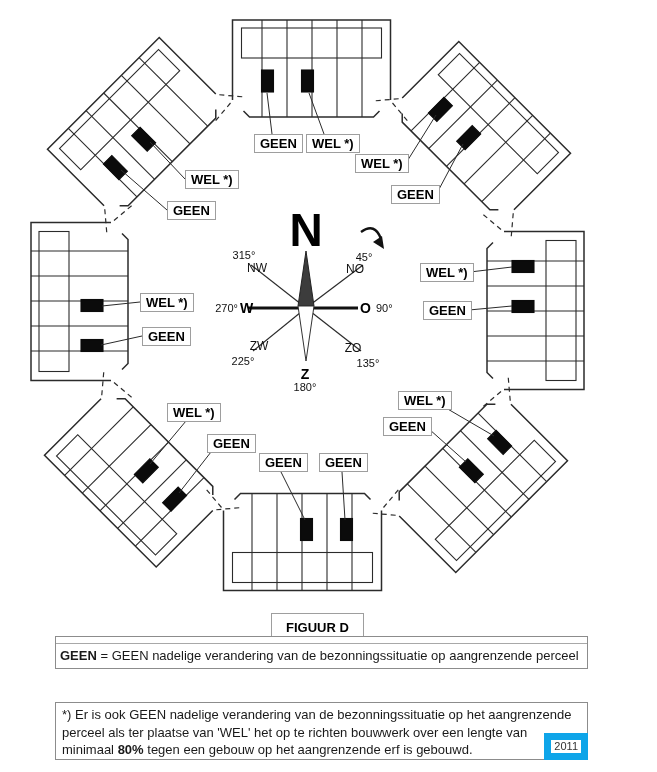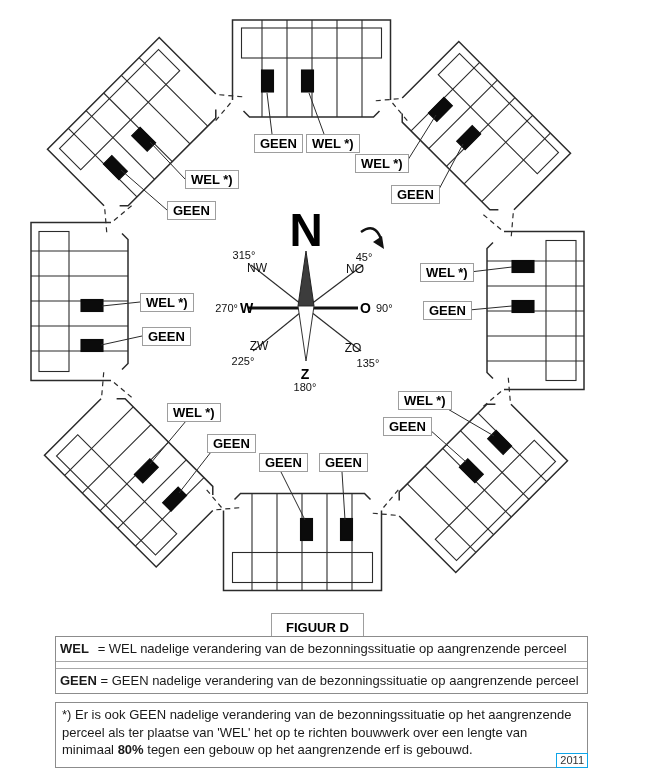--- a/index.html
+++ b/index.html
@@ -26,22 +26,22 @@
   .fig-title{position:absolute;left:271px;top:613px;border:1px solid #9e9e9e;
        background:#fff;font-size:13px;font-weight:bold;padding:6px 14px;color:#000;}
   .legend{position:absolute;left:55px;top:636px;width:531px;border:1px solid #8c8c8c;
        background:#fff;font-size:13px;}
   .lrow{padding:4px 4px 4px 4px;line-height:16px;}
   .lrow.b{border-bottom:1px solid #a8a8a8;}
   .lsep{height:6px;border-bottom:1px solid #a8a8a8;}
   .lterm{display:inline-block;min-width:34px;font-weight:bold;}
   .legend-text{font-weight:normal;}
   .footnote{position:absolute;left:55px;top:702px;width:519px;border:1px solid #8c8c8c;
-       background:#fff;font-size:13px;line-height:17.5px;padding:3px 6px 8px 6px;}
-  .year-box{position:absolute;right:-1px;bottom:-1px;border:1px solid #0ea5e9;
+       background:#fff;font-size:13px;line-height:17.5px;padding:3px 6px 0 6px;}
+  .year-box{position:absolute;right:-1px;bottom:-1px;border:7px solid #0ea5e9;
        font-size:11px;color:#333;padding:0 3px;background:#fff;line-height:13px;}
 </style>
 </head>
 <body>
 
 <div class="stage">
 
   <svg width="657" height="608" viewBox="0 0 657 608">
     <defs>
       <g id="blok" class="blok">
@@ -130,24 +130,20 @@
   <div class="lbl" style="left:167px;top:403px">WEL *)</div>
   <div class="lbl" style="left:207px;top:434px">GEEN</div>
   <div class="lbl" style="left:259px;top:453px">GEEN</div>
   <div class="lbl" style="left:319px;top:453px">GEEN</div>
   <div class="lbl" style="left:398px;top:391px">WEL *)</div>
   <div class="lbl" style="left:383px;top:417px">GEEN</div>
 
   <div class="fig-title">FIGUUR D</div>
 
   <div class="legend">
-    <div class="lrow b">
-      <span class="lterm">WEL</span>
-      <span class="legend-text">= WEL nadelige verandering van de bezonningssituatie op aangrenzende perceel</span>
-    </div>
     <div class="lsep"></div>
     <div class="lrow">
       <span class="lterm">GEEN</span>
       <span class="legend-text">= GEEN nadelige verandering van de bezonningssituatie op aangrenzende perceel</span>
     </div>
   </div>
 
   <div class="footnote">
     <span>*) Er is ook GEEN nadelige verandering van de bezonningssituatie op het aangrenzende perceel als ter plaatse van 'WEL' het op te richten bouwwerk over een lengte van minimaal </span><b>80%</b><span> tegen een gebouw op het aangrenzende erf is gebouwd.</span>
     <span class="year-box">2011</span>

